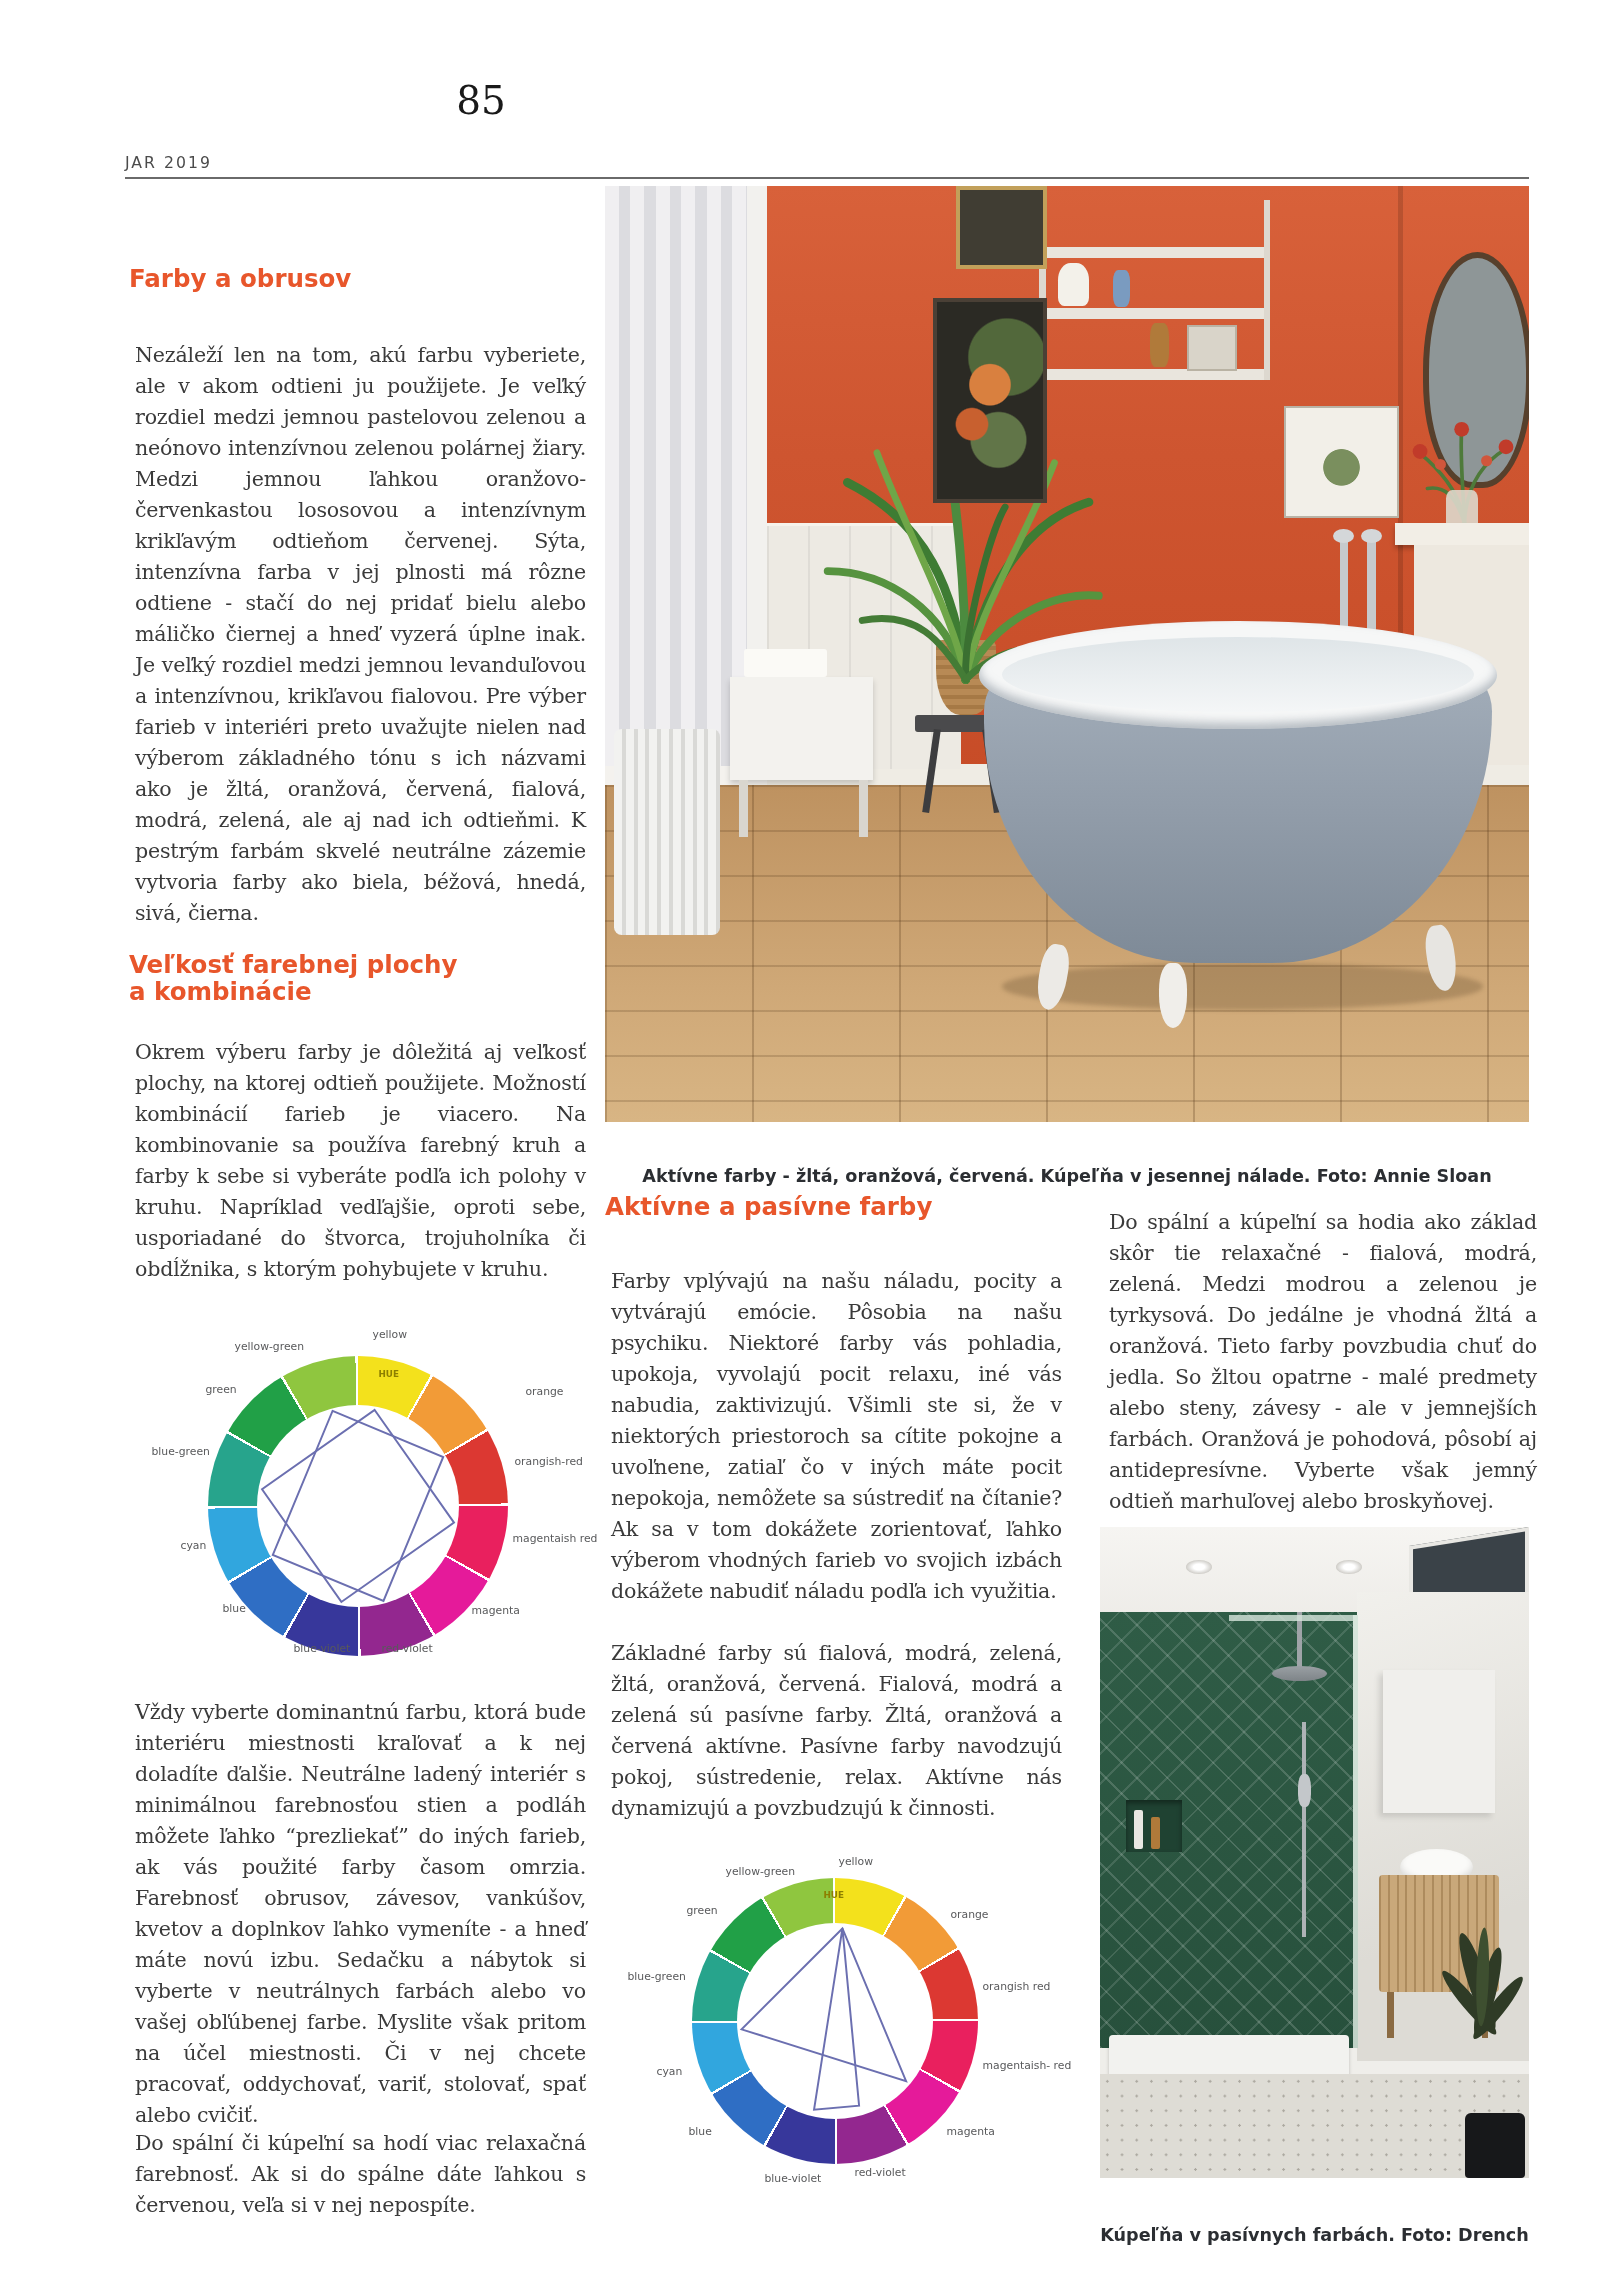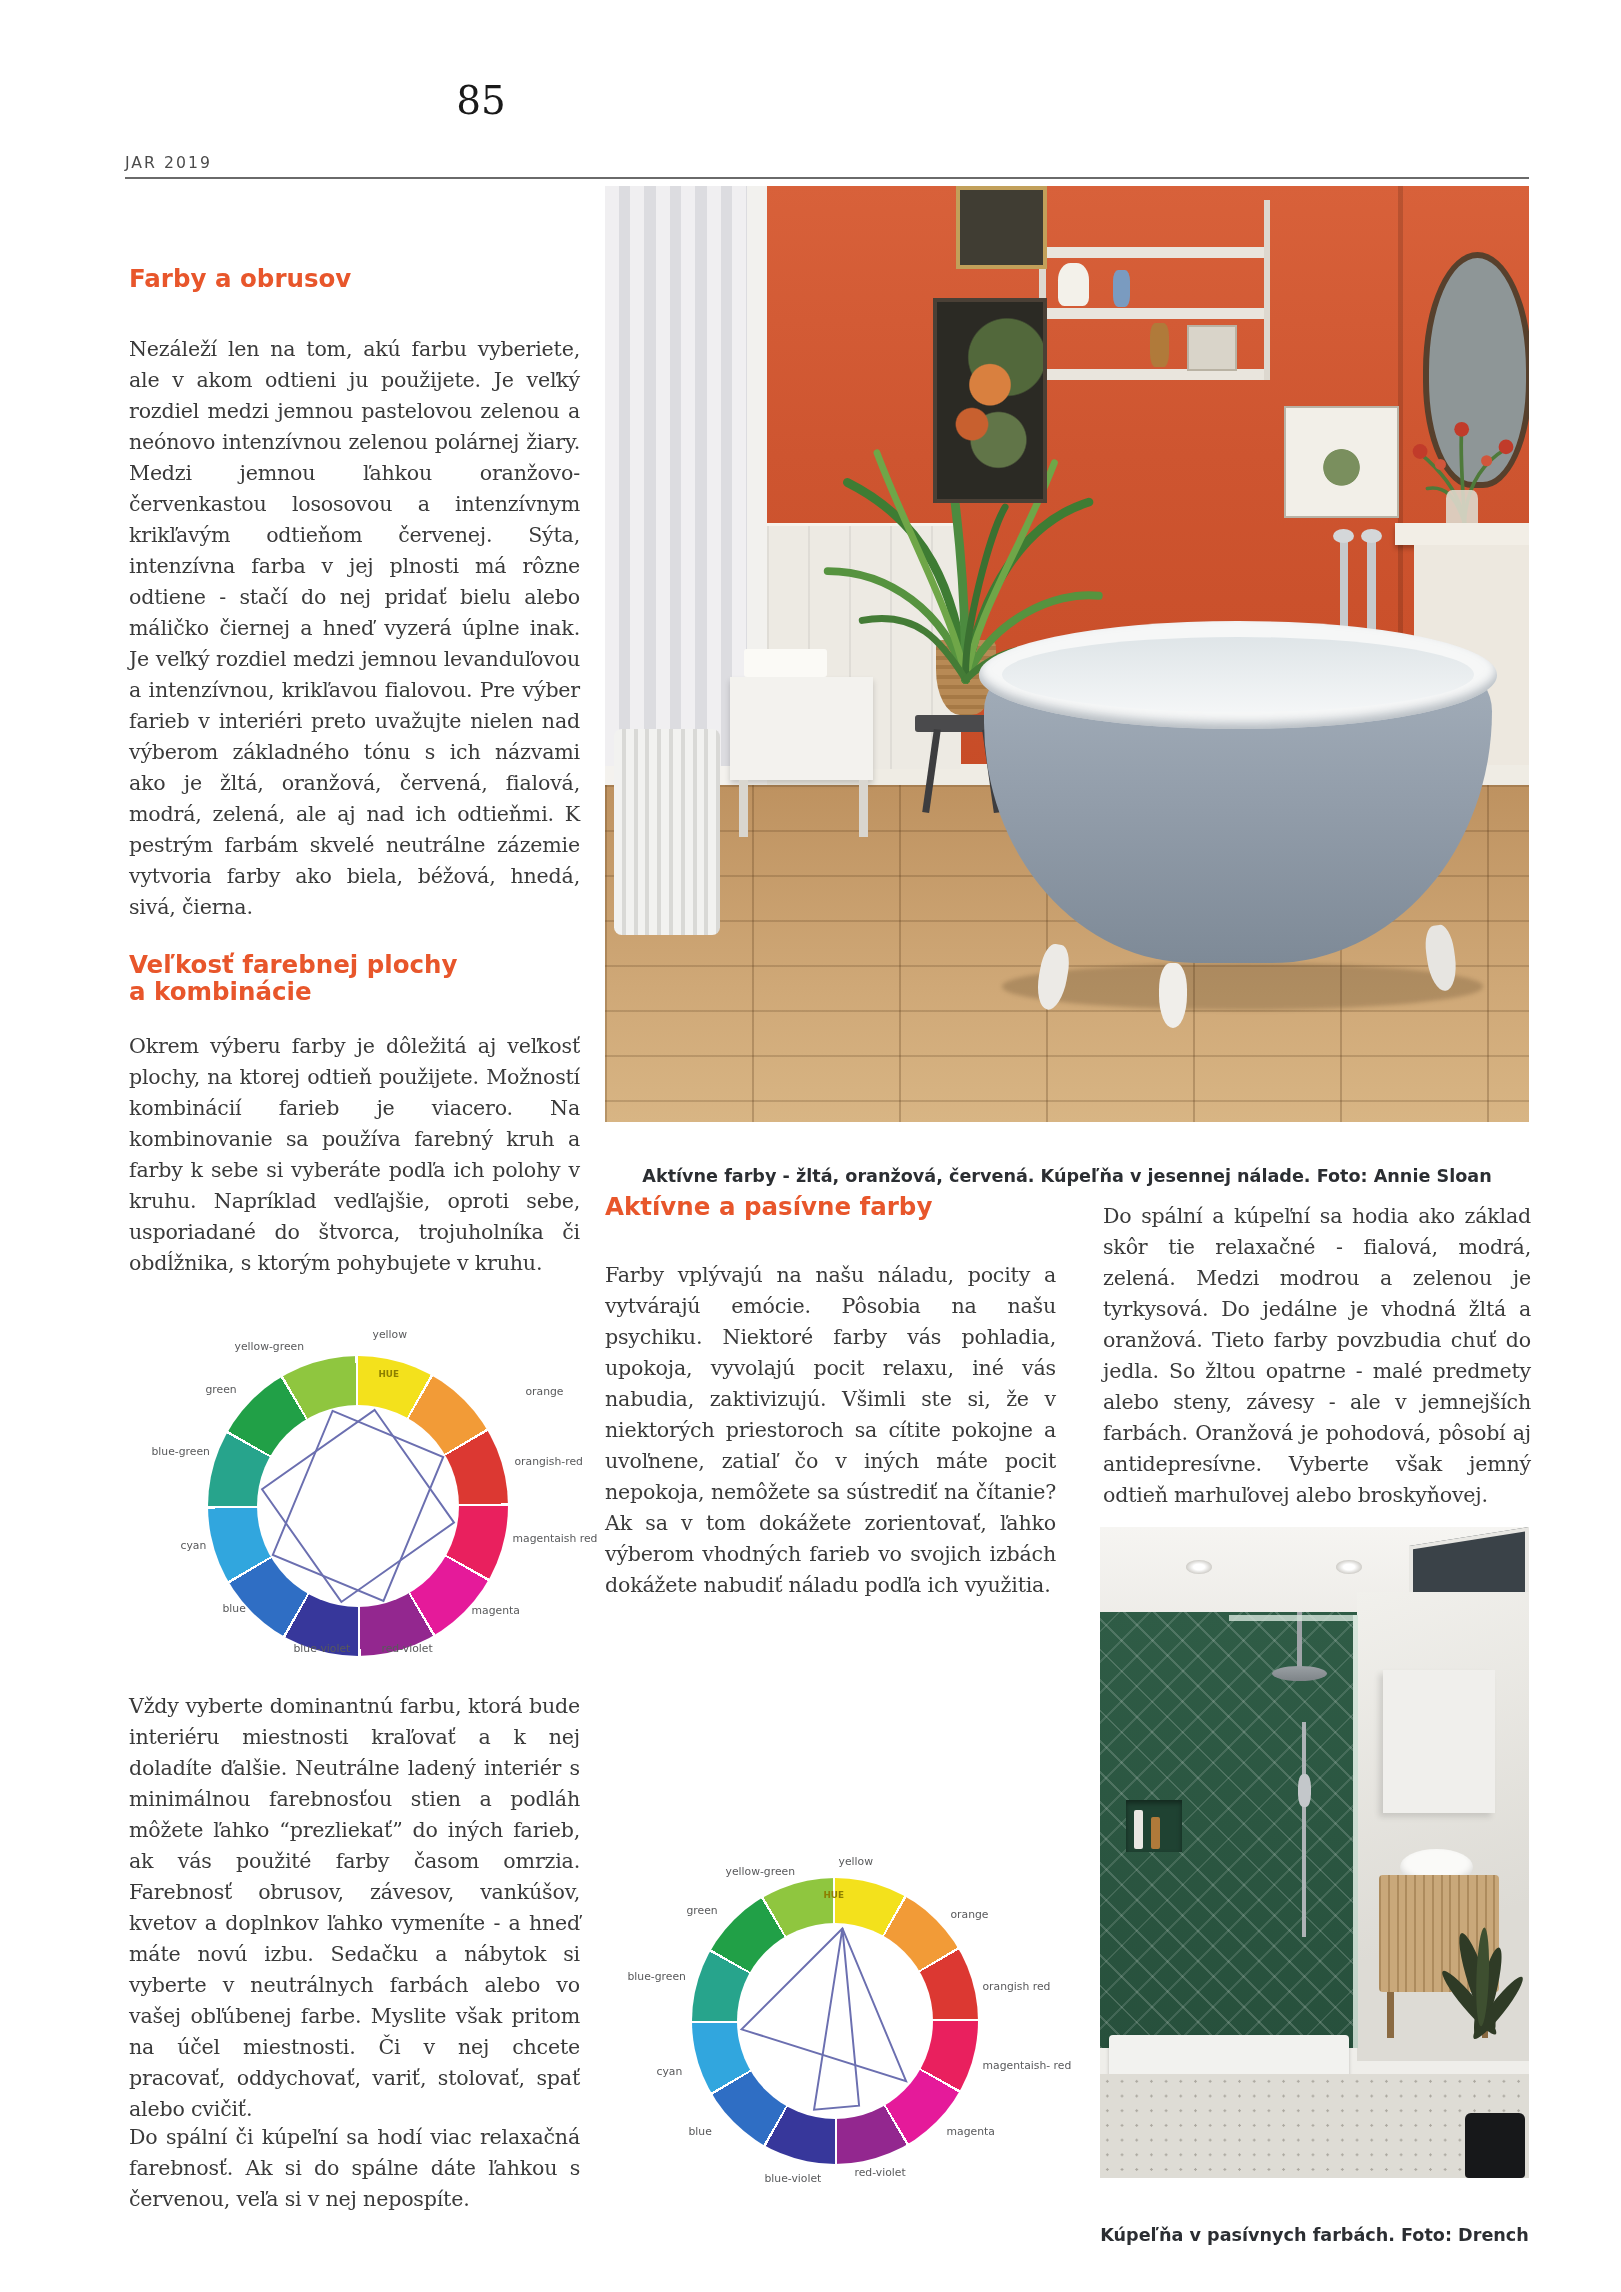--- a/index.html
+++ b/index.html
@@ -10,21 +10,21 @@
         text-align:center;width:78px;left:442px;top:78px;}
   .issue{font-family:"DejaVu Sans", sans-serif;font-size:15.7px;letter-spacing:2px;color:#4b4b4b;
         left:125px;top:153px;}
   .rule{left:125px;top:177px;width:1404px;height:2px;background:#6a6a6a;}
   .col{position:absolute;}
   .col1{left:129px;top:265px;width:451px;height:1970px;}
   .col2{left:605px;top:1193px;width:451px;height:1068px;}
   .col3{left:1103px;top:1201px;width:428px;height:304px;}
   h2.sec{margin:0;font-family:"DejaVu Sans", sans-serif;font-weight:bold;font-size:24.5px;
         line-height:27.4px;color:#e8562b;}
-  p.body{margin:0;font-size:20.6px;line-height:31px;text-align:justify;color:#3a3a3a;
+  p.body{margin:6px;font-size:20.6px;line-height:31px;text-align:justify;color:#3a3a3a;
         letter-spacing:-0.2px;}
   .caption{position:absolute;font-family:"DejaVu Sans", sans-serif;font-weight:bold;
         font-size:17.6px;color:#2b2e32;text-align:center;margin-top:37px;}
   
   .wheel{position:absolute;}
   .ring{position:absolute;border-radius:50%;
     background:conic-gradient(
       #F3E11C 0deg 29deg,#ffffff 29deg 30deg,
       #F29B37 30deg 59deg,#ffffff 59deg 60deg,
       #DC3832 60deg 89deg,#ffffff 89deg 90deg,
@@ -173,20 +173,21 @@
     <div class="abs" style="left:43%;top:48.2%;width:51%;height:8%;border-radius:50%;background:linear-gradient(180deg,#dfe5e8,#f4f6f7);"></div>
     <div class="abs" style="left:47%;top:81%;width:3%;height:7%;border-radius:40% 40% 50% 50%;background:#eceae6;transform:rotate(10deg);"></div>
     <div class="abs" style="left:60%;top:83%;width:3%;height:7%;border-radius:40% 40% 50% 50%;background:#f0eeea;"></div>
     <div class="abs" style="left:89%;top:79%;width:3%;height:7%;border-radius:40% 40% 50% 50%;background:#e7e5e1;transform:rotate(-8deg);"></div>
   </div>
   <div class="caption" style="left:605px;top:1129px;width:924px;">Aktívne farby - žltá, oranžová, červená. Kúpeľňa v jesennej nálade. Foto: Annie Sloan</div>
 
   <div class="col col2">
     <h2 class="sec abs" style="left:0;top:0;">Aktívne a pasívne farby</h2>
     <p class="body abs" style="left:0;top:67px;width:451px;">Farby vplývajú na našu náladu, pocity a vytvárajú emócie. Pôsobia na našu psychiku. Niektoré farby vás pohladia, upokoja, vyvolajú pocit relaxu, iné vás nabudia, zaktivizujú. Všimli ste si, že v niektorých priestoroch sa cítite pokojne a uvoľnene, zatiaľ čo v iných máte pocit nepokoja, nemôžete sa sústrediť na čítanie? Ak sa v tom dokážete zorientovať, ľahko výberom vhodných farieb vo svojich izbách dokážete nabudiť náladu podľa ich využitia.</p>
+    <p class="body abs" style="left:0;top:439px;width:451px;">Základné farby sú fialová, modrá, zelená, žltá, oranžová, červená. Fialová, modrá a zelená sú pasívne farby. Žltá, oranžová a červená aktívne. Pasívne farby navodzujú pokoj, sústredenie, relax. Aktívne nás dynamizujú a povzbudzujú k činnosti.</p>
 
     <div class="wheel" style="left:22.5px;top:650px;width:470px;height:402px;">
       <div class="ring" style="left:64px;top:35px;width:286px;height:286px;"></div>
       <div class="hole" style="left:109px;top:80px;width:196px;height:196px;"></div>
       <svg class="shapes" width="470" height="402" viewBox="0 0 480 410">
         <polygon points="219,87 190,272 236,268" fill="none" stroke="#6b6fb0" stroke-width="2"></polygon>
         <polygon points="219,87 116,190 284,243" fill="none" stroke="#6b6fb0" stroke-width="2"></polygon>
       </svg>
       <span class="huelab" style="left:196px;top:47px;">HUE</span>
       <span class="wlab" style="left:211px;top:11.8px;">yellow</span>

